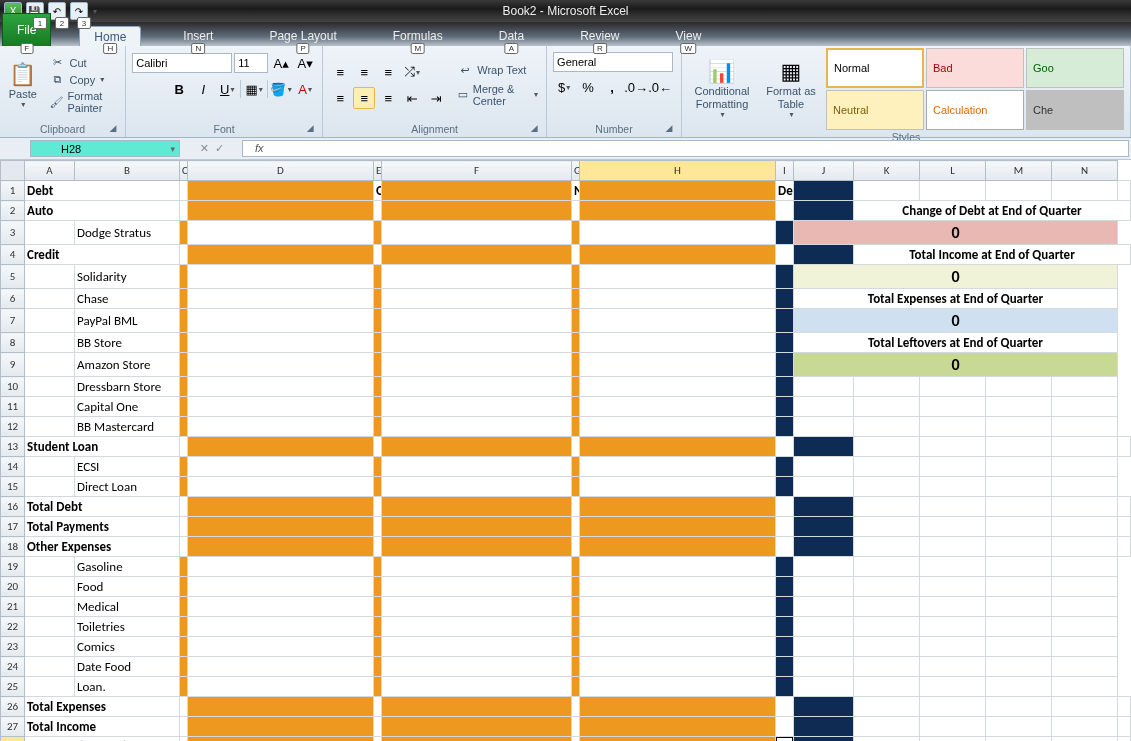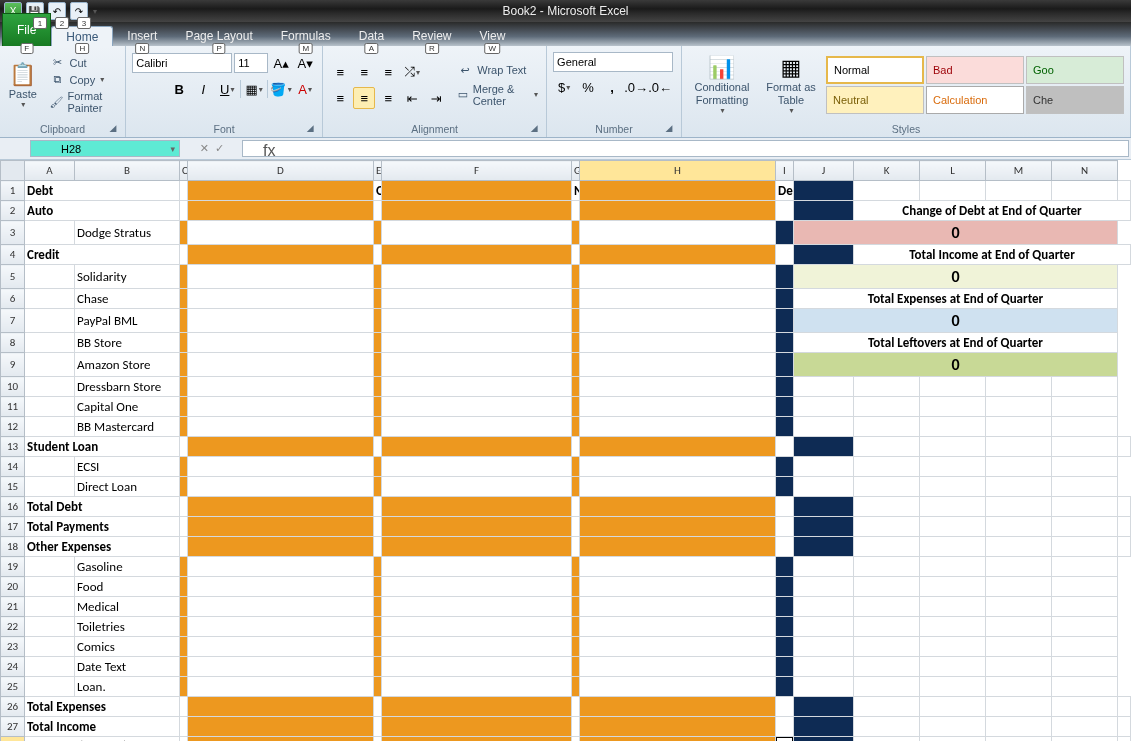--- a/index.html
+++ b/index.html
@@ -66,20 +66,21 @@
     align-items:flex-end;
     padding-left: 0;
     position: relative;
   }
   .ribbon-tabs .tab {
     padding: 3px 14px 2px;
     color: #eee;
     font-size: 12px;
     position: relative;
     cursor:pointer;
+    margin-left:28px;
   }
   .ribbon-tabs .tab.file {
     background: linear-gradient(to bottom,#2ea43f,#177a22);
     color:#fff;
     border: 1px solid #0d5a15;
     border-bottom: none;
     height: 24px;
     display:flex; align-items:center;
     padding: 16px 14px;
     margin-left: 2px;
@@ -159,21 +160,21 @@
   select.fake, input.fake {
     background:#fff; border:1px solid #a8b8c7; font-size:11px; padding:1px 3px; height:20px;
   }
   .btn-ic {
     width:22px; height:22px; display:inline-flex; align-items:center; justify-content:center;
     border:1px solid transparent; border-radius:2px; cursor:pointer; font-size:13px;
   }
   .btn-ic.active { background:#fdeeb3; border-color:#e6b84b; }
 
   .style-cell {
-    width: 98px; height: 28px;
+    width: 98px; height: 40px;
     border:1px solid #c0c0c0;
     display:flex; align-items:center; padding-left:6px;
     font-size:11px; cursor:pointer;
   }
   .style-normal { background:#fff; border:2px solid #e6b84b; }
   .style-bad { background:#fbdcda; color:#9c0006; }
   .style-good { background:#d7ecd7; color:#006100; }
   .style-neutral { background:#fff1bd; color:#7a5f08; }
   .style-calc { background:#fff; color:#d96b0b; border-color:#aaa; }
   .style-check { background:#bfbfbf; color:#333; }
@@ -194,21 +195,21 @@
     display:flex; align-items:center;
     padding-left:30px;
     font-size:11px;
     position: relative;
   }
   .name-box::after {
     content:"▾"; position:absolute; right:4px; color:#666; font-size:9px;
   }
   .formula-icons { width: 60px; display:flex; align-items:center; justify-content:center; gap:6px; color:#888; }
   .formula-input { flex:1; background:#fff; border:1px solid #a8b8c7; margin:2px 2px 2px 0; position:relative; }
-  .formula-input .fx { position:absolute; left:20px; top:1px; color:#555; font-size:16px; }
+  .formula-input .fx { position:absolute; left:12px; top:1px; font-style:italic; color:#555; font-size:11px; }
 
   
   .grid-wrapper { position:relative; }
   table.grid {
     border-collapse: collapse;
     table-layout: fixed;
     width: 1131px;
     font-family: Calibri, sans-serif;
     font-size: 13px;
   }
@@ -857,21 +858,21 @@
           <td class="navy-div"></td>
           <td></td>
           <td></td>
           <td></td>
           <td></td>
           <td></td>
         </tr>
         <tr>
           <th>24</th>
           <td></td>
-          <td>Date Text</td>
+          <td>Date Food</td>
           <td class="orange-div"></td>
           <td></td>
           <td class="orange-div"></td>
           <td></td>
           <td class="orange-div"></td>
           <td></td>
           <td class="navy-div"></td>
           <td></td>
           <td></td>
           <td></td>

